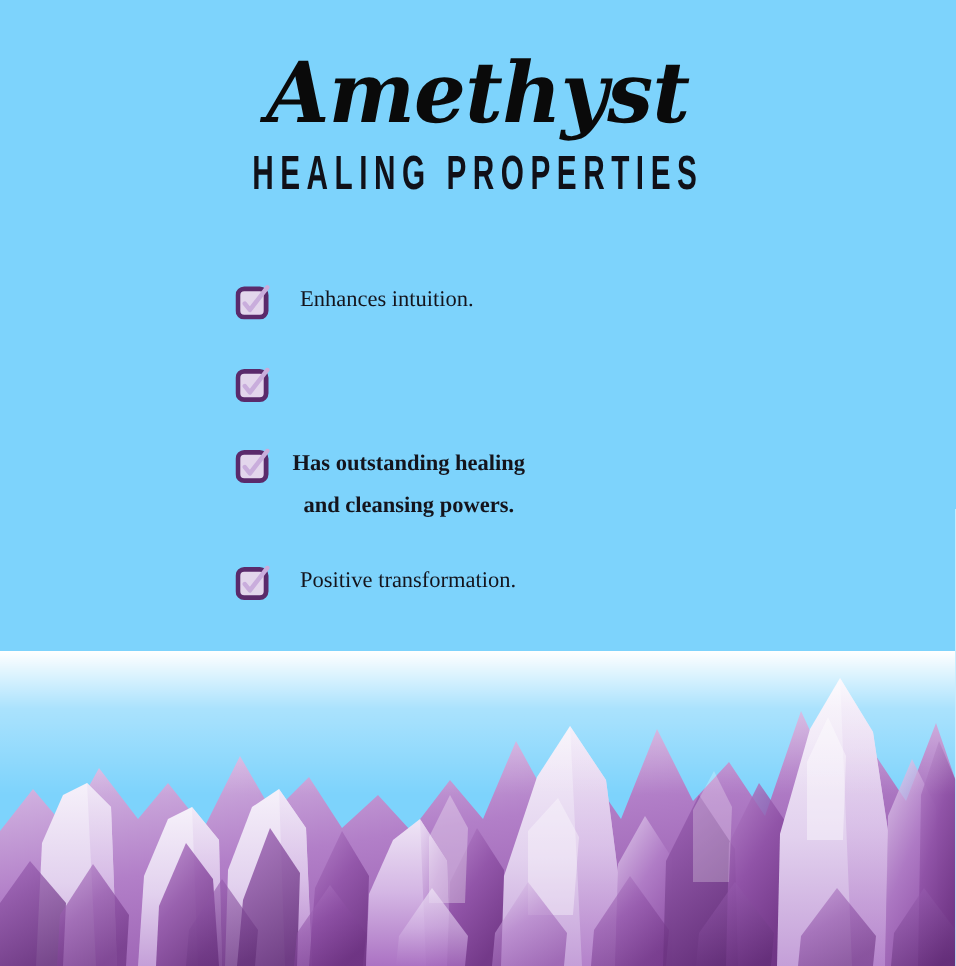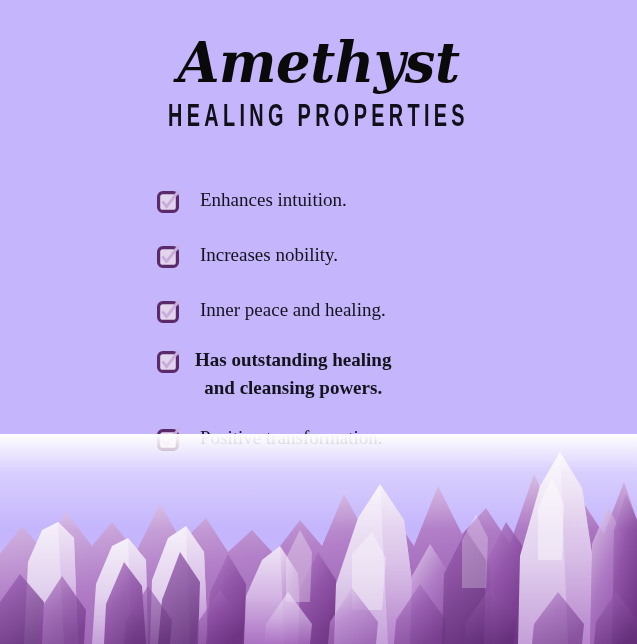--- a/index.html
+++ b/index.html
@@ -4,21 +4,21 @@
 <style>
   html, body {
     margin: 0;
     padding: 0;
     background: #ffffff;
   }
   #page {
     position: relative;
     width: 637px;
     height: 644px;
-    background: #c4b5fd;
+    background: #7dd3fc;
     overflow: hidden;
     font-family: "Liberation Serif", "DejaVu Serif", serif;
   }
 
   
   .header {
     position: absolute;
     top: 32px;
     left: 0;
     width: 637px;
@@ -68,21 +68,21 @@
     flex: 0 0 auto;
     width: 23px;
     height: 23px;
     position: relative;
     margin-top: 4px;
   }
   .checkbox svg { display: block; }
 
   .item-text {
     font-family: "Liberation Serif", "DejaVu Serif", serif;
-    font-size: 19px;
+    font-size: 15px;
     line-height: 28px;
     color: #14141c;
     margin-left: 20px;
     white-space: pre-line;
   }
   .item-text.centered { text-align: center; margin-left: 15px; font-weight: bold; }
 
   
   .crystals {
     position: absolute;
@@ -115,32 +115,22 @@
       <span class="item-text">Enhances intuition.</span>
     </div>
 
     <div class="list-item">
       <span class="checkbox">
         <svg width="23" height="23" viewBox="0 0 23 23" xmlns="http://www.w3.org/2000/svg">
           <rect x="1.6" y="2.6" width="18.8" height="18.8" rx="4.2" ry="4.2" fill="#e3d6ec" stroke="#5a2a6b" stroke-width="3.2"></rect>
           <path d="M6.2 12.4 L9.6 16.6 L21.2 1.6" fill="none" stroke="#c9addc" stroke-width="3" stroke-linecap="round" stroke-linejoin="round"></path>
         </svg>
       </span>
-      <span class="item-text"> Increases nobility.</span>
-    </div>
-
-    <div class="list-item tight">
-      <span class="checkbox">
-        <svg width="23" height="23" viewBox="0 0 23 23" xmlns="http://www.w3.org/2000/svg">
-          <rect x="1.6" y="2.6" width="18.8" height="18.8" rx="4.2" ry="4.2" fill="#e3d6ec" stroke="#5a2a6b" stroke-width="3.2"></rect>
-          <path d="M6.2 12.4 L9.6 16.6 L21.2 1.6" fill="none" stroke="#c9addc" stroke-width="3" stroke-linecap="round" stroke-linejoin="round"></path>
-        </svg>
-      </span>
-      <span class="item-text"> Inner peace and healing.</span>
-    </div>
+    </div>
+
 
     <div class="list-item tight">
       <span class="checkbox">
         <svg width="23" height="23" viewBox="0 0 23 23" xmlns="http://www.w3.org/2000/svg">
           <rect x="1.6" y="2.6" width="18.8" height="18.8" rx="4.2" ry="4.2" fill="#e3d6ec" stroke="#5a2a6b" stroke-width="3.2"></rect>
           <path d="M6.2 12.4 L9.6 16.6 L21.2 1.6" fill="none" stroke="#c9addc" stroke-width="3" stroke-linecap="round" stroke-linejoin="round"></path>
         </svg>
       </span>
       <span class="item-text centered">Has outstanding healing
 and cleansing powers.</span>

